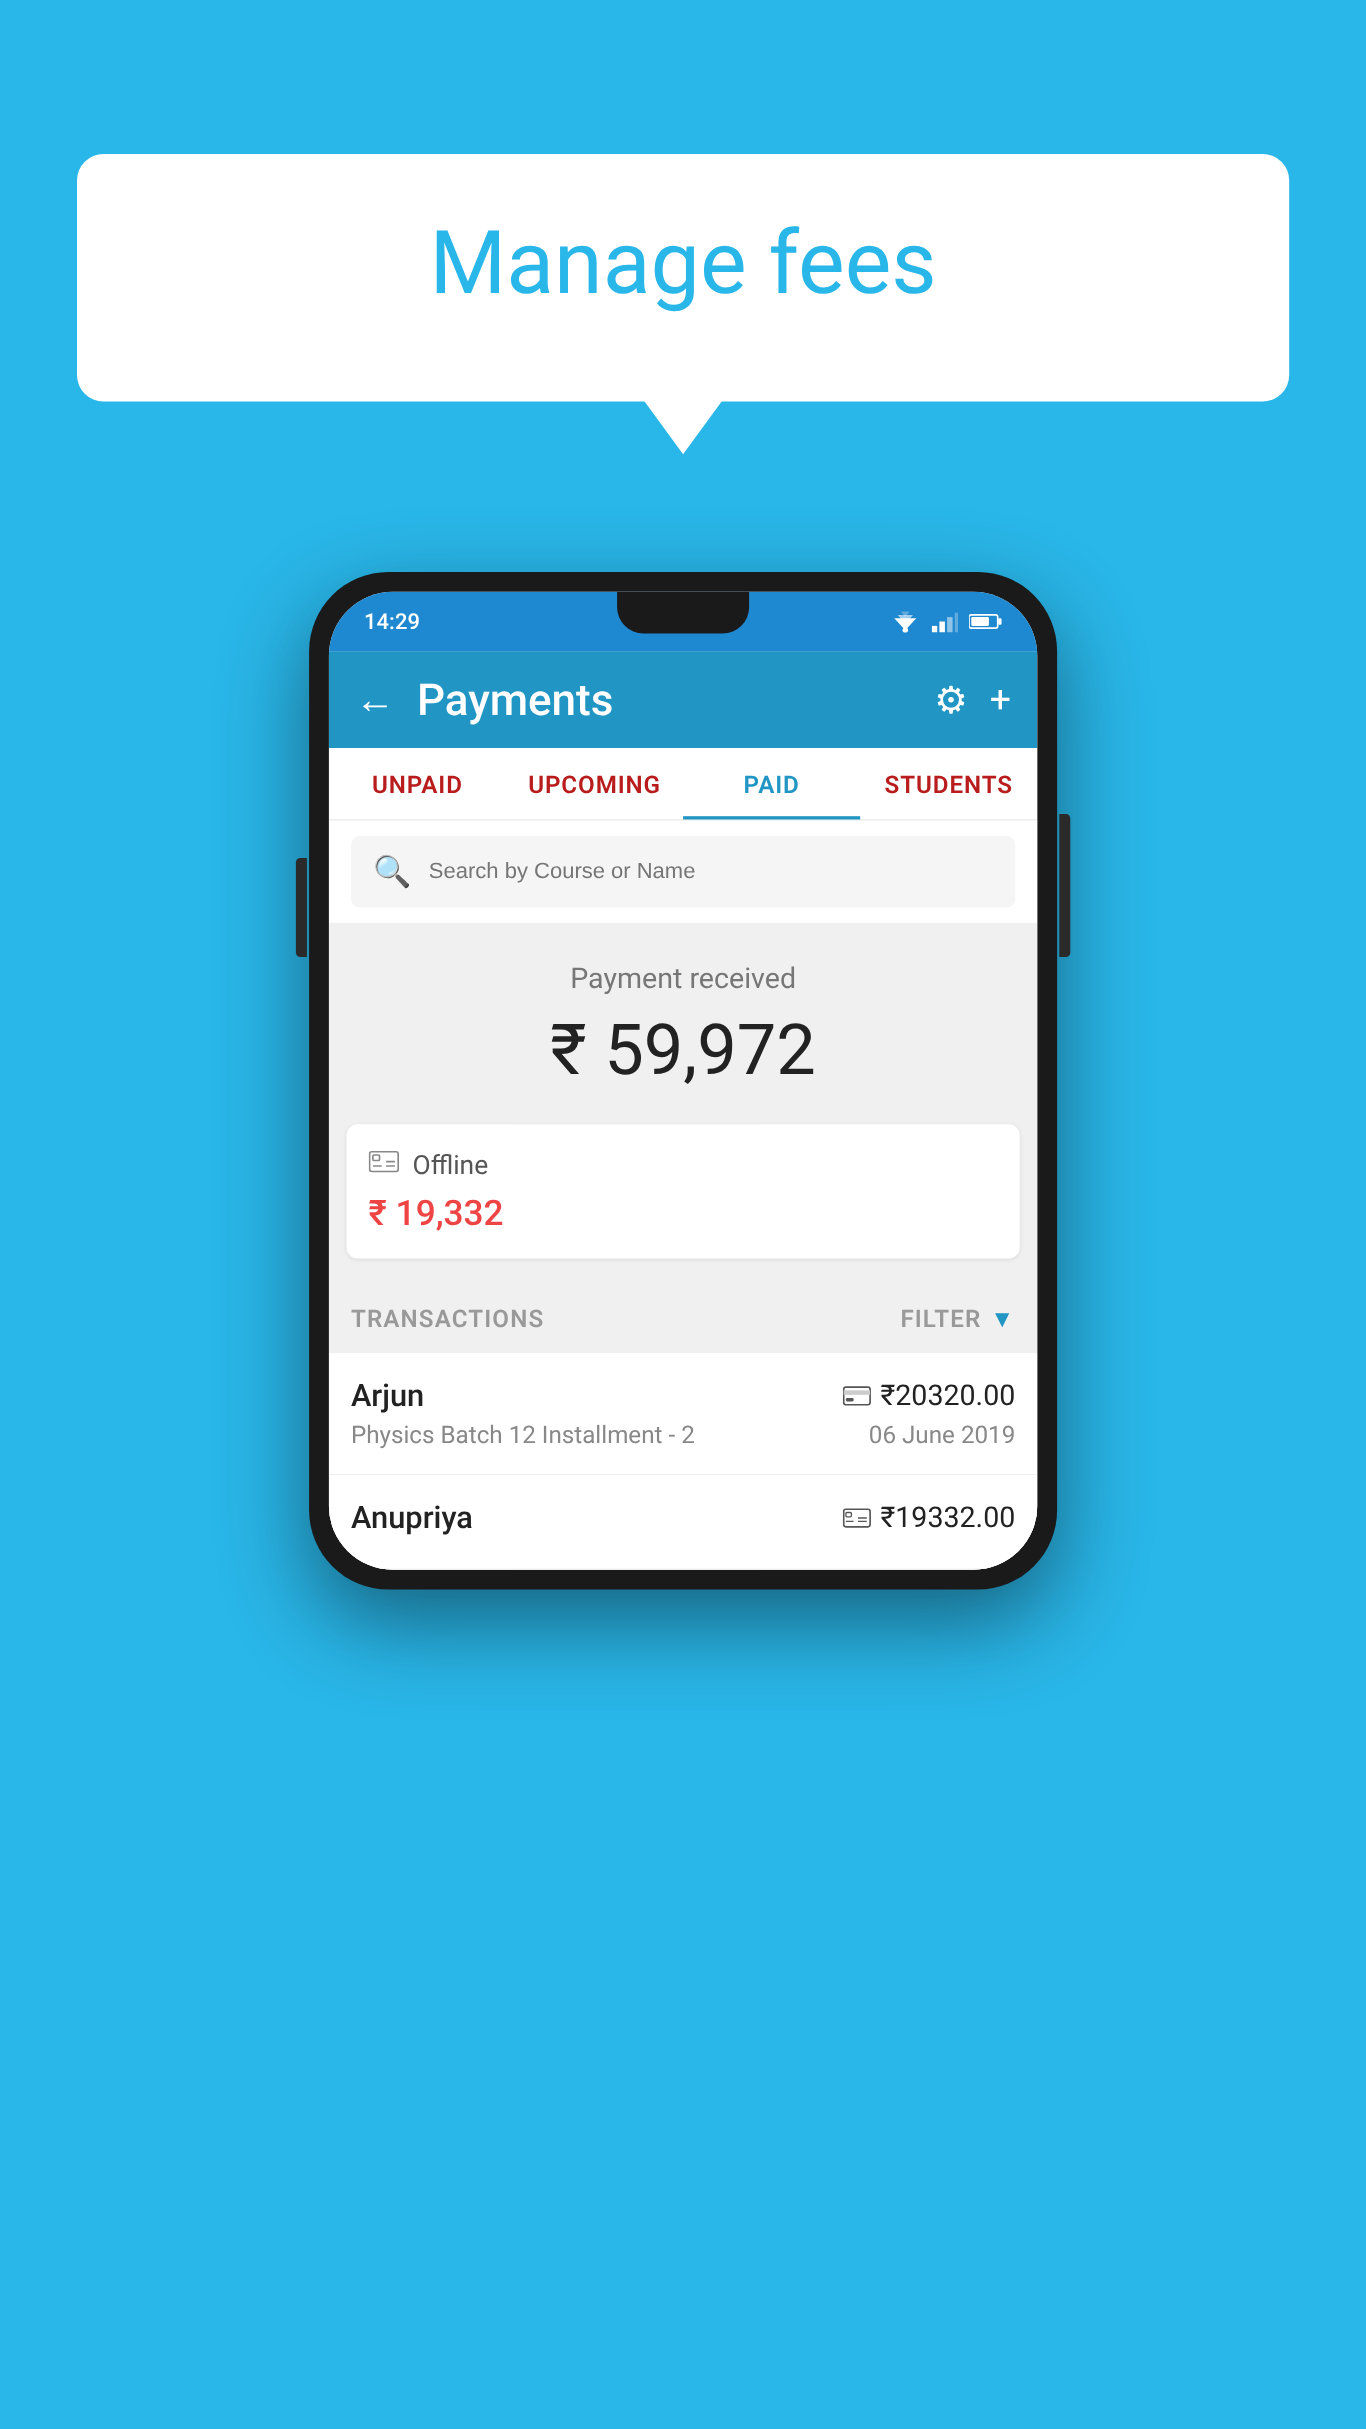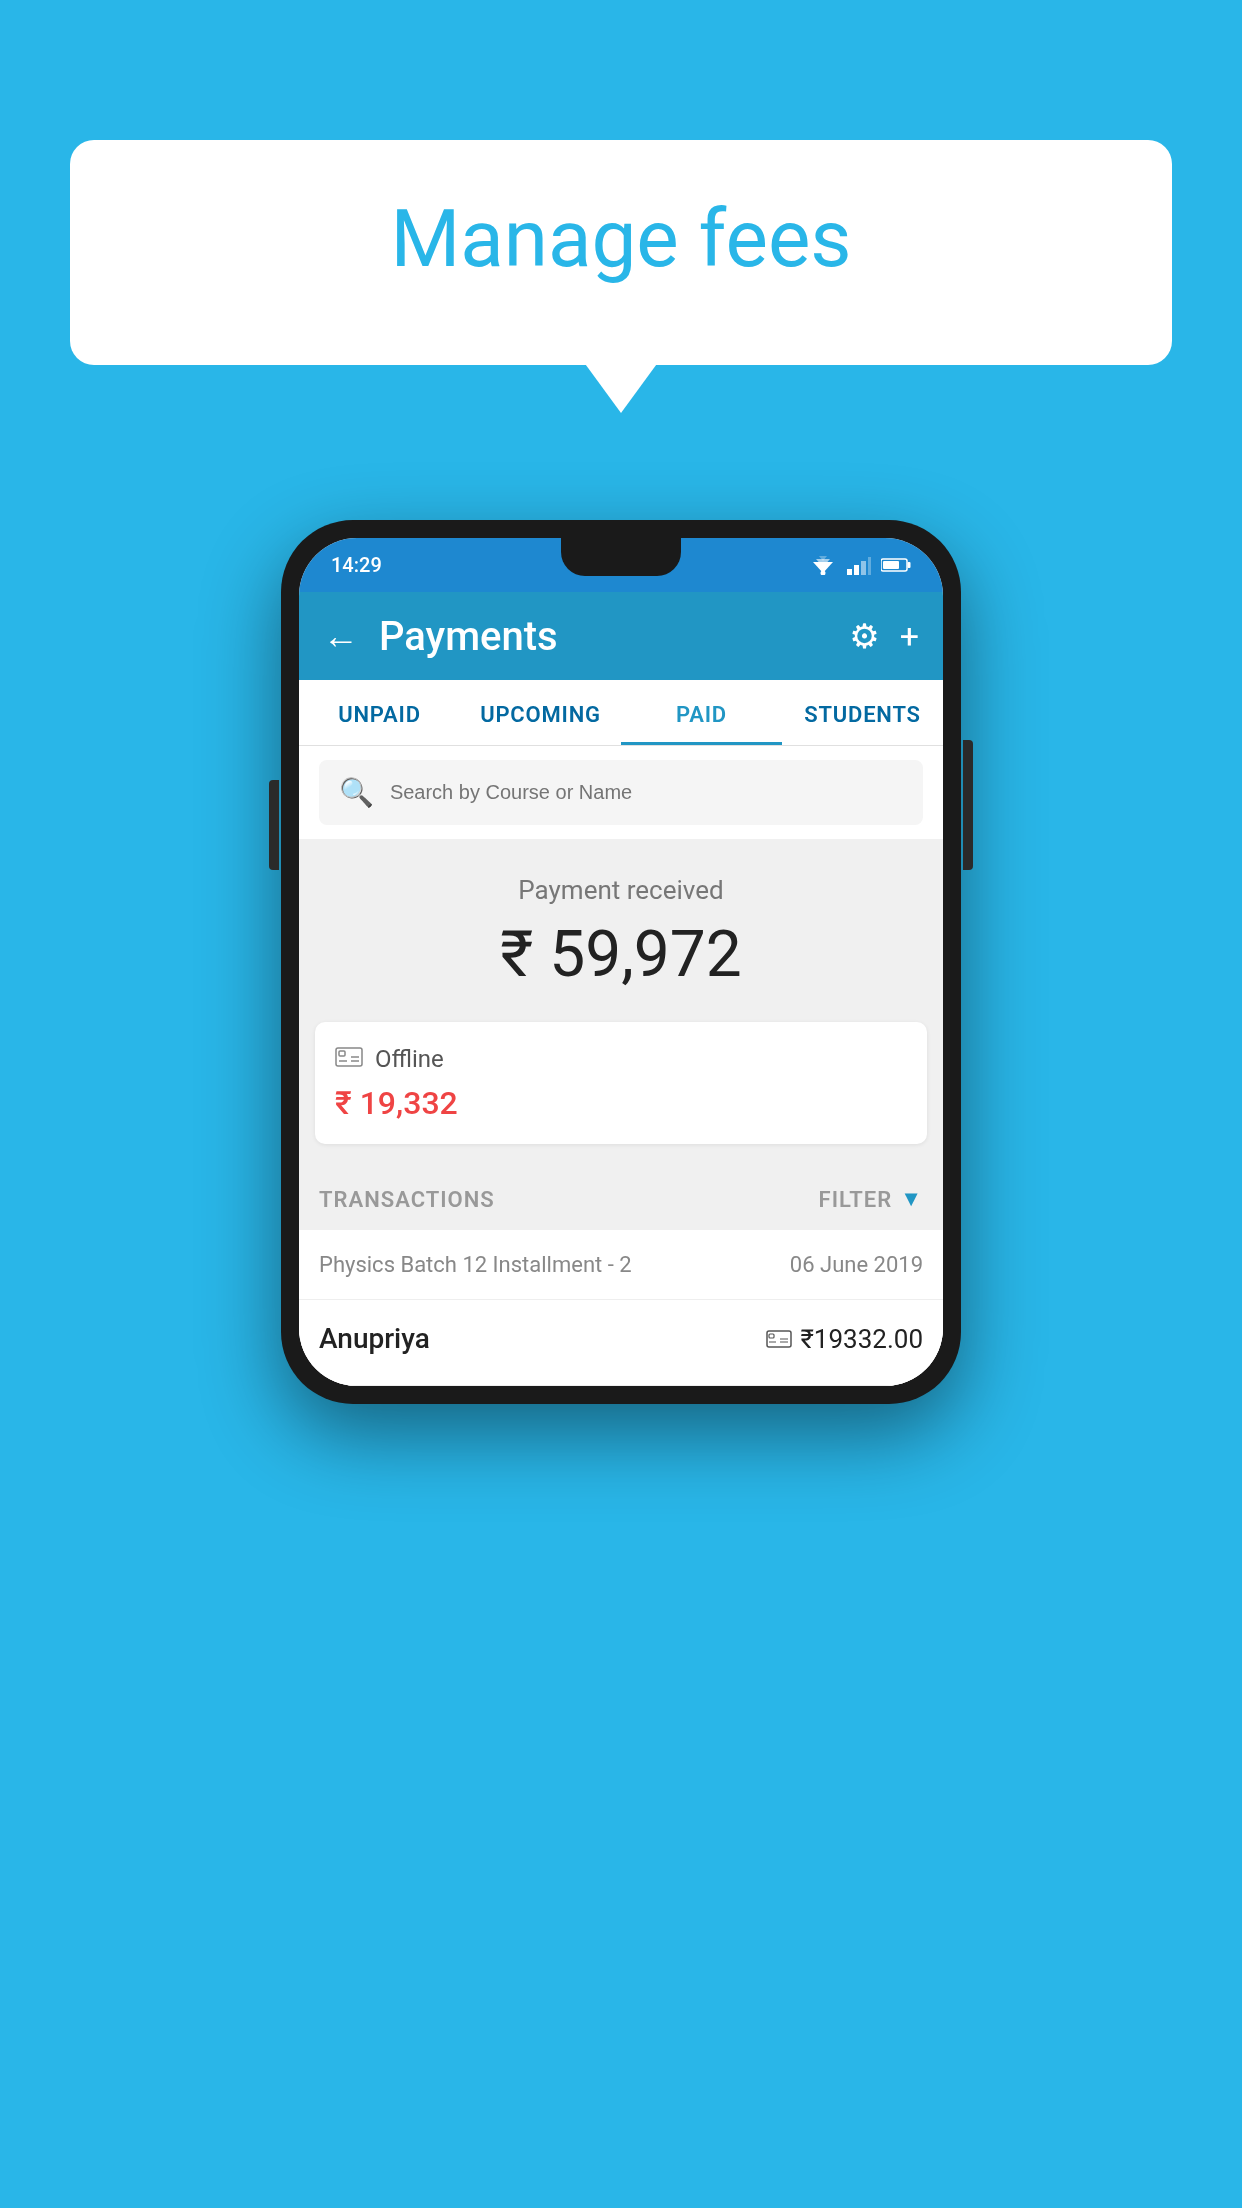--- a/index.html
+++ b/index.html
@@ -183,21 +183,21 @@
       display: flex;
       border-bottom: 1px solid #e0e0e0;
     }
 
     .tab {
       flex: 1;
       text-align: center;
       padding: 22px 0 18px;
       font-size: 22px;
       font-weight: 600;
-      color: #0369a1;
+      color: #b91c1c;
       letter-spacing: 0.8px;
       position: relative;
     }
 
     .tab.active {
       color: #2196c4;
     }
 
     .tab.active::after {
       content: '';
@@ -472,20 +472,31 @@
           <span class="transactions-label">TRANSACTIONS</span>
           <div class="filter-btn">
             <span>FILTER</span>
             <span class="filter-icon">▼</span>
           </div>
         </div>
 
         <div class="transaction-list">
 
           <div class="transaction-item">
+            <div class="transaction-row1">
+              <span class="transaction-name">Arjun</span>
+              <span class="transaction-amount">
+                <svg width="26" height="20" viewBox="0 0 26 18" fill="none">
+                  <rect x="1" y="1" width="24" height="16" rx="2" stroke="#555" stroke-width="1.5"></rect>
+                  <rect x="1" y="4" width="24" height="4" fill="#ccc"></rect>
+                  <rect x="3" y="11" width="7" height="3" rx="1" fill="#555"></rect>
+                </svg>
+                ₹20320.00
+              </span>
+            </div>
             <div class="transaction-row2">
               <span class="transaction-desc">Physics Batch 12 Installment - 2</span>
               <span class="transaction-date">06 June 2019</span>
             </div>
           </div>
 
           <div class="transaction-item">
             <div class="transaction-row1">
               <span class="transaction-name">Anupriya</span>
               <span class="transaction-amount">

